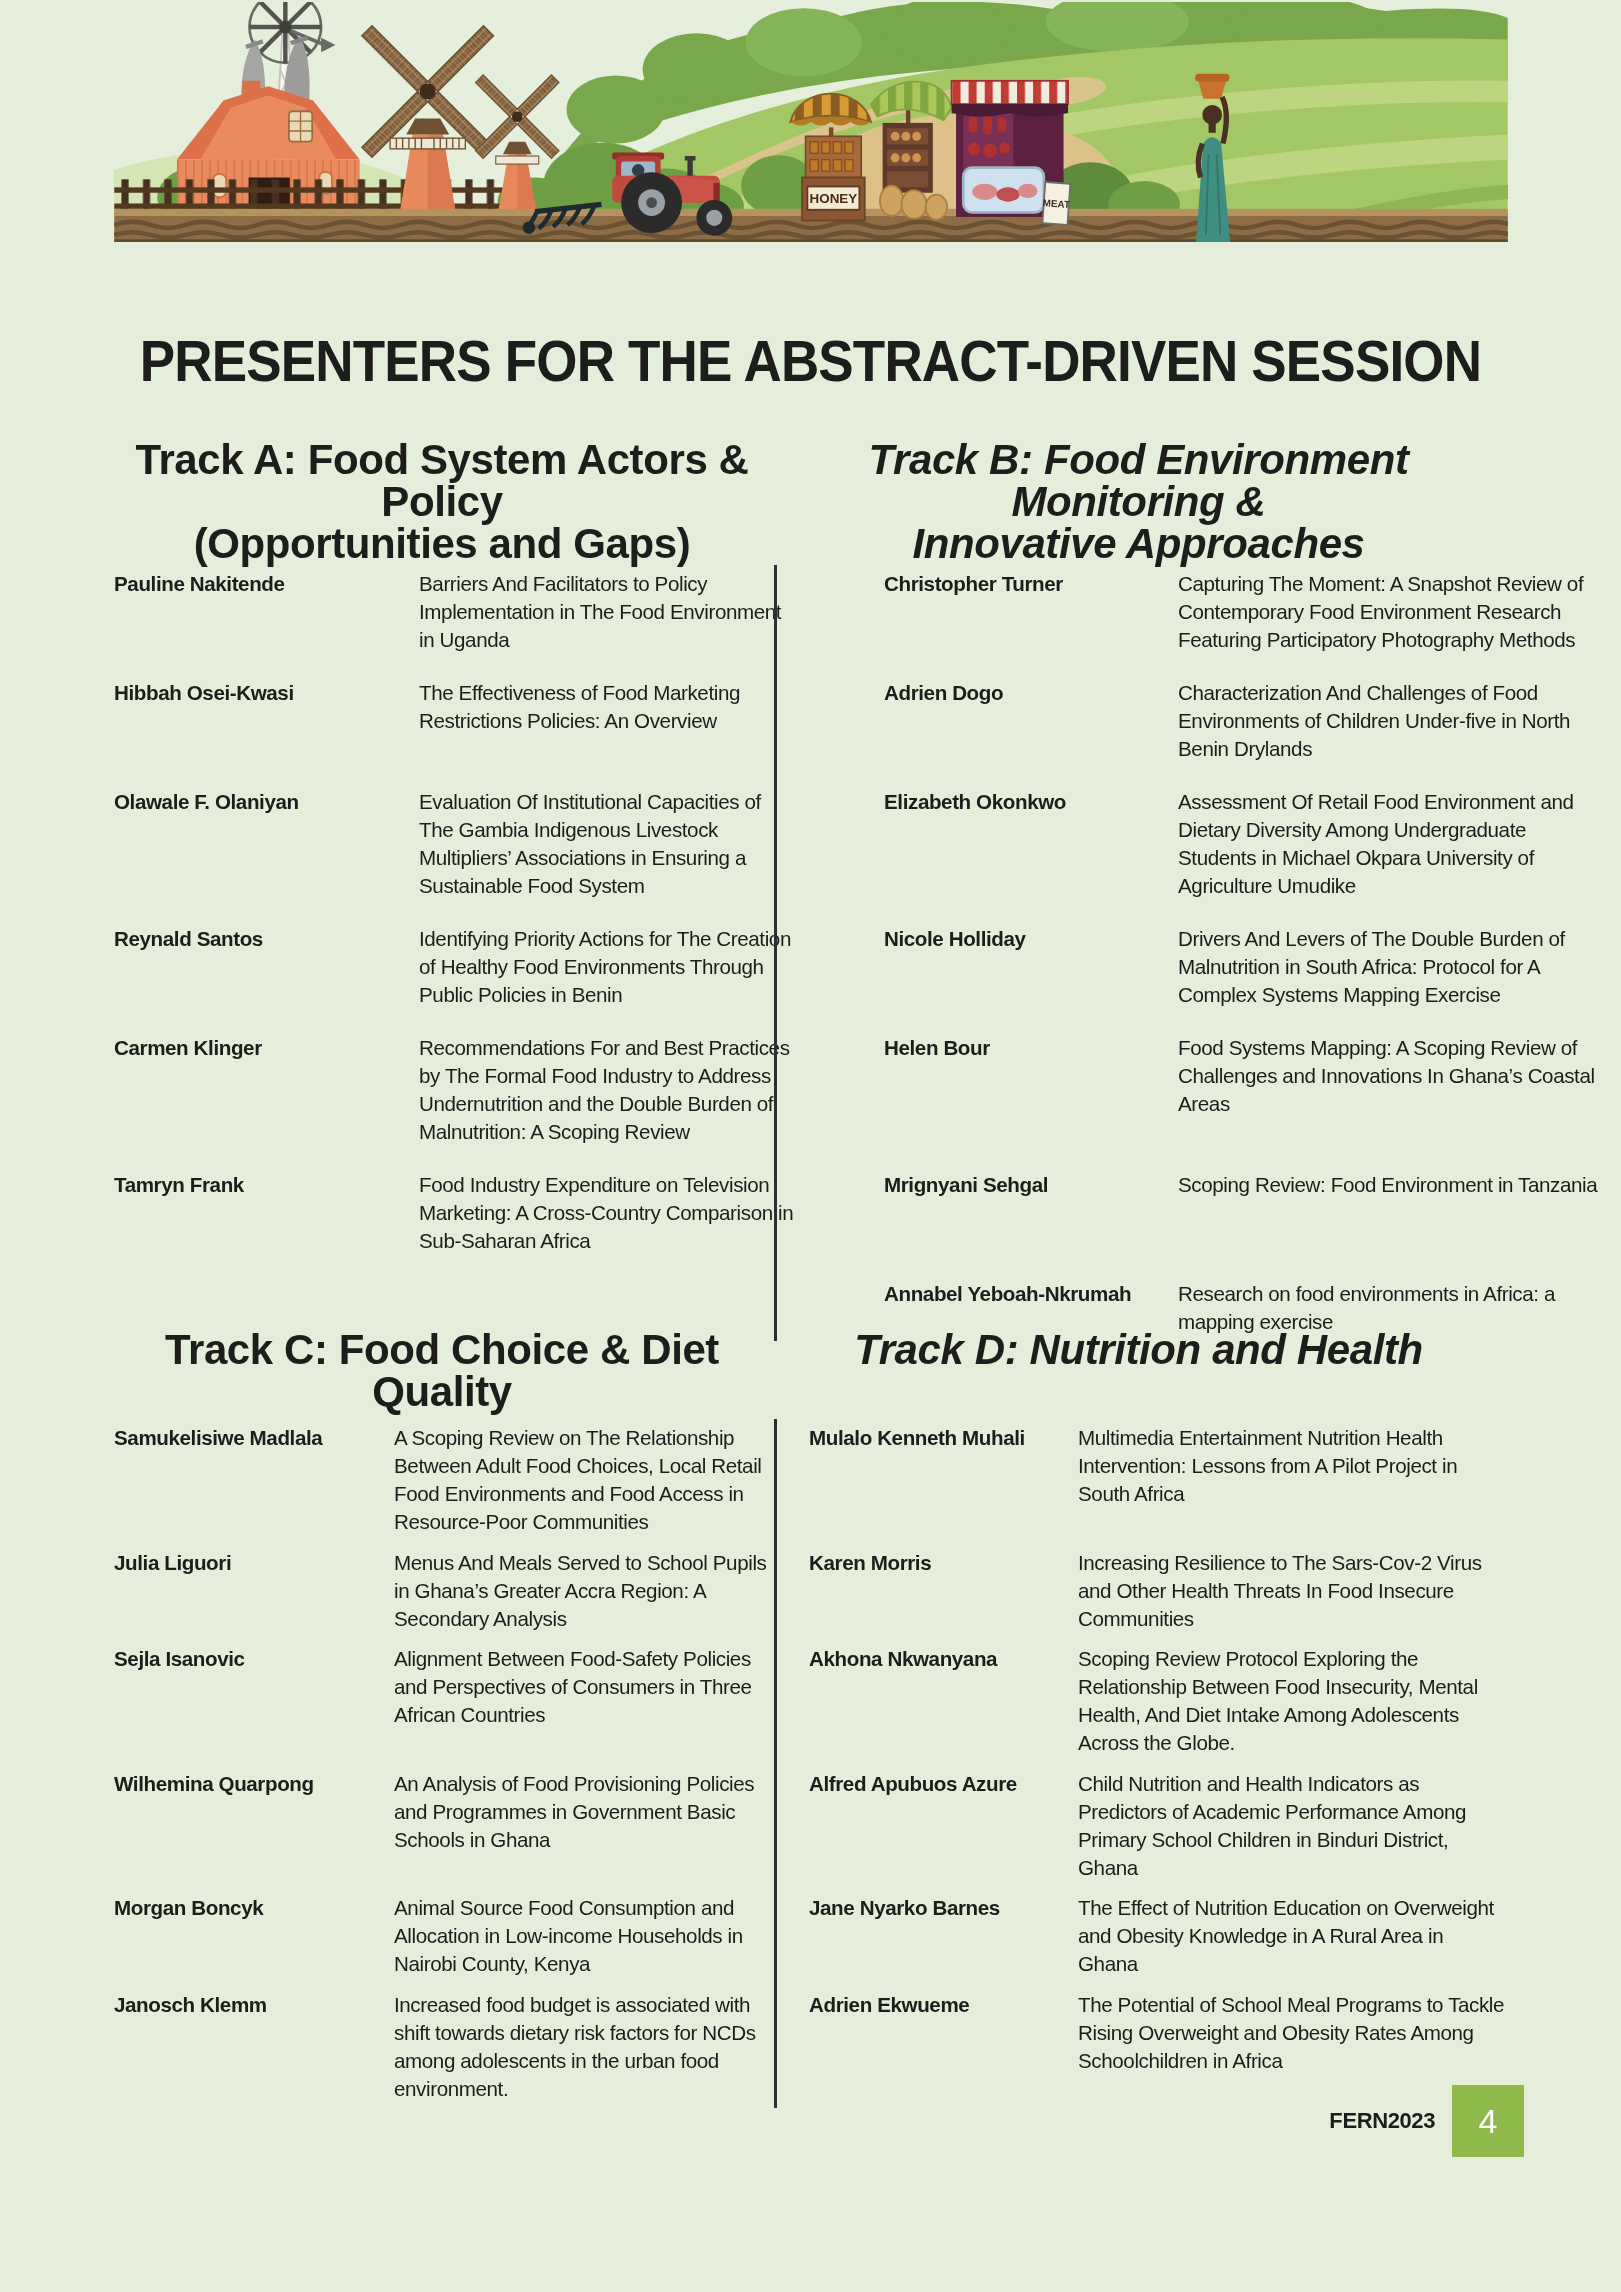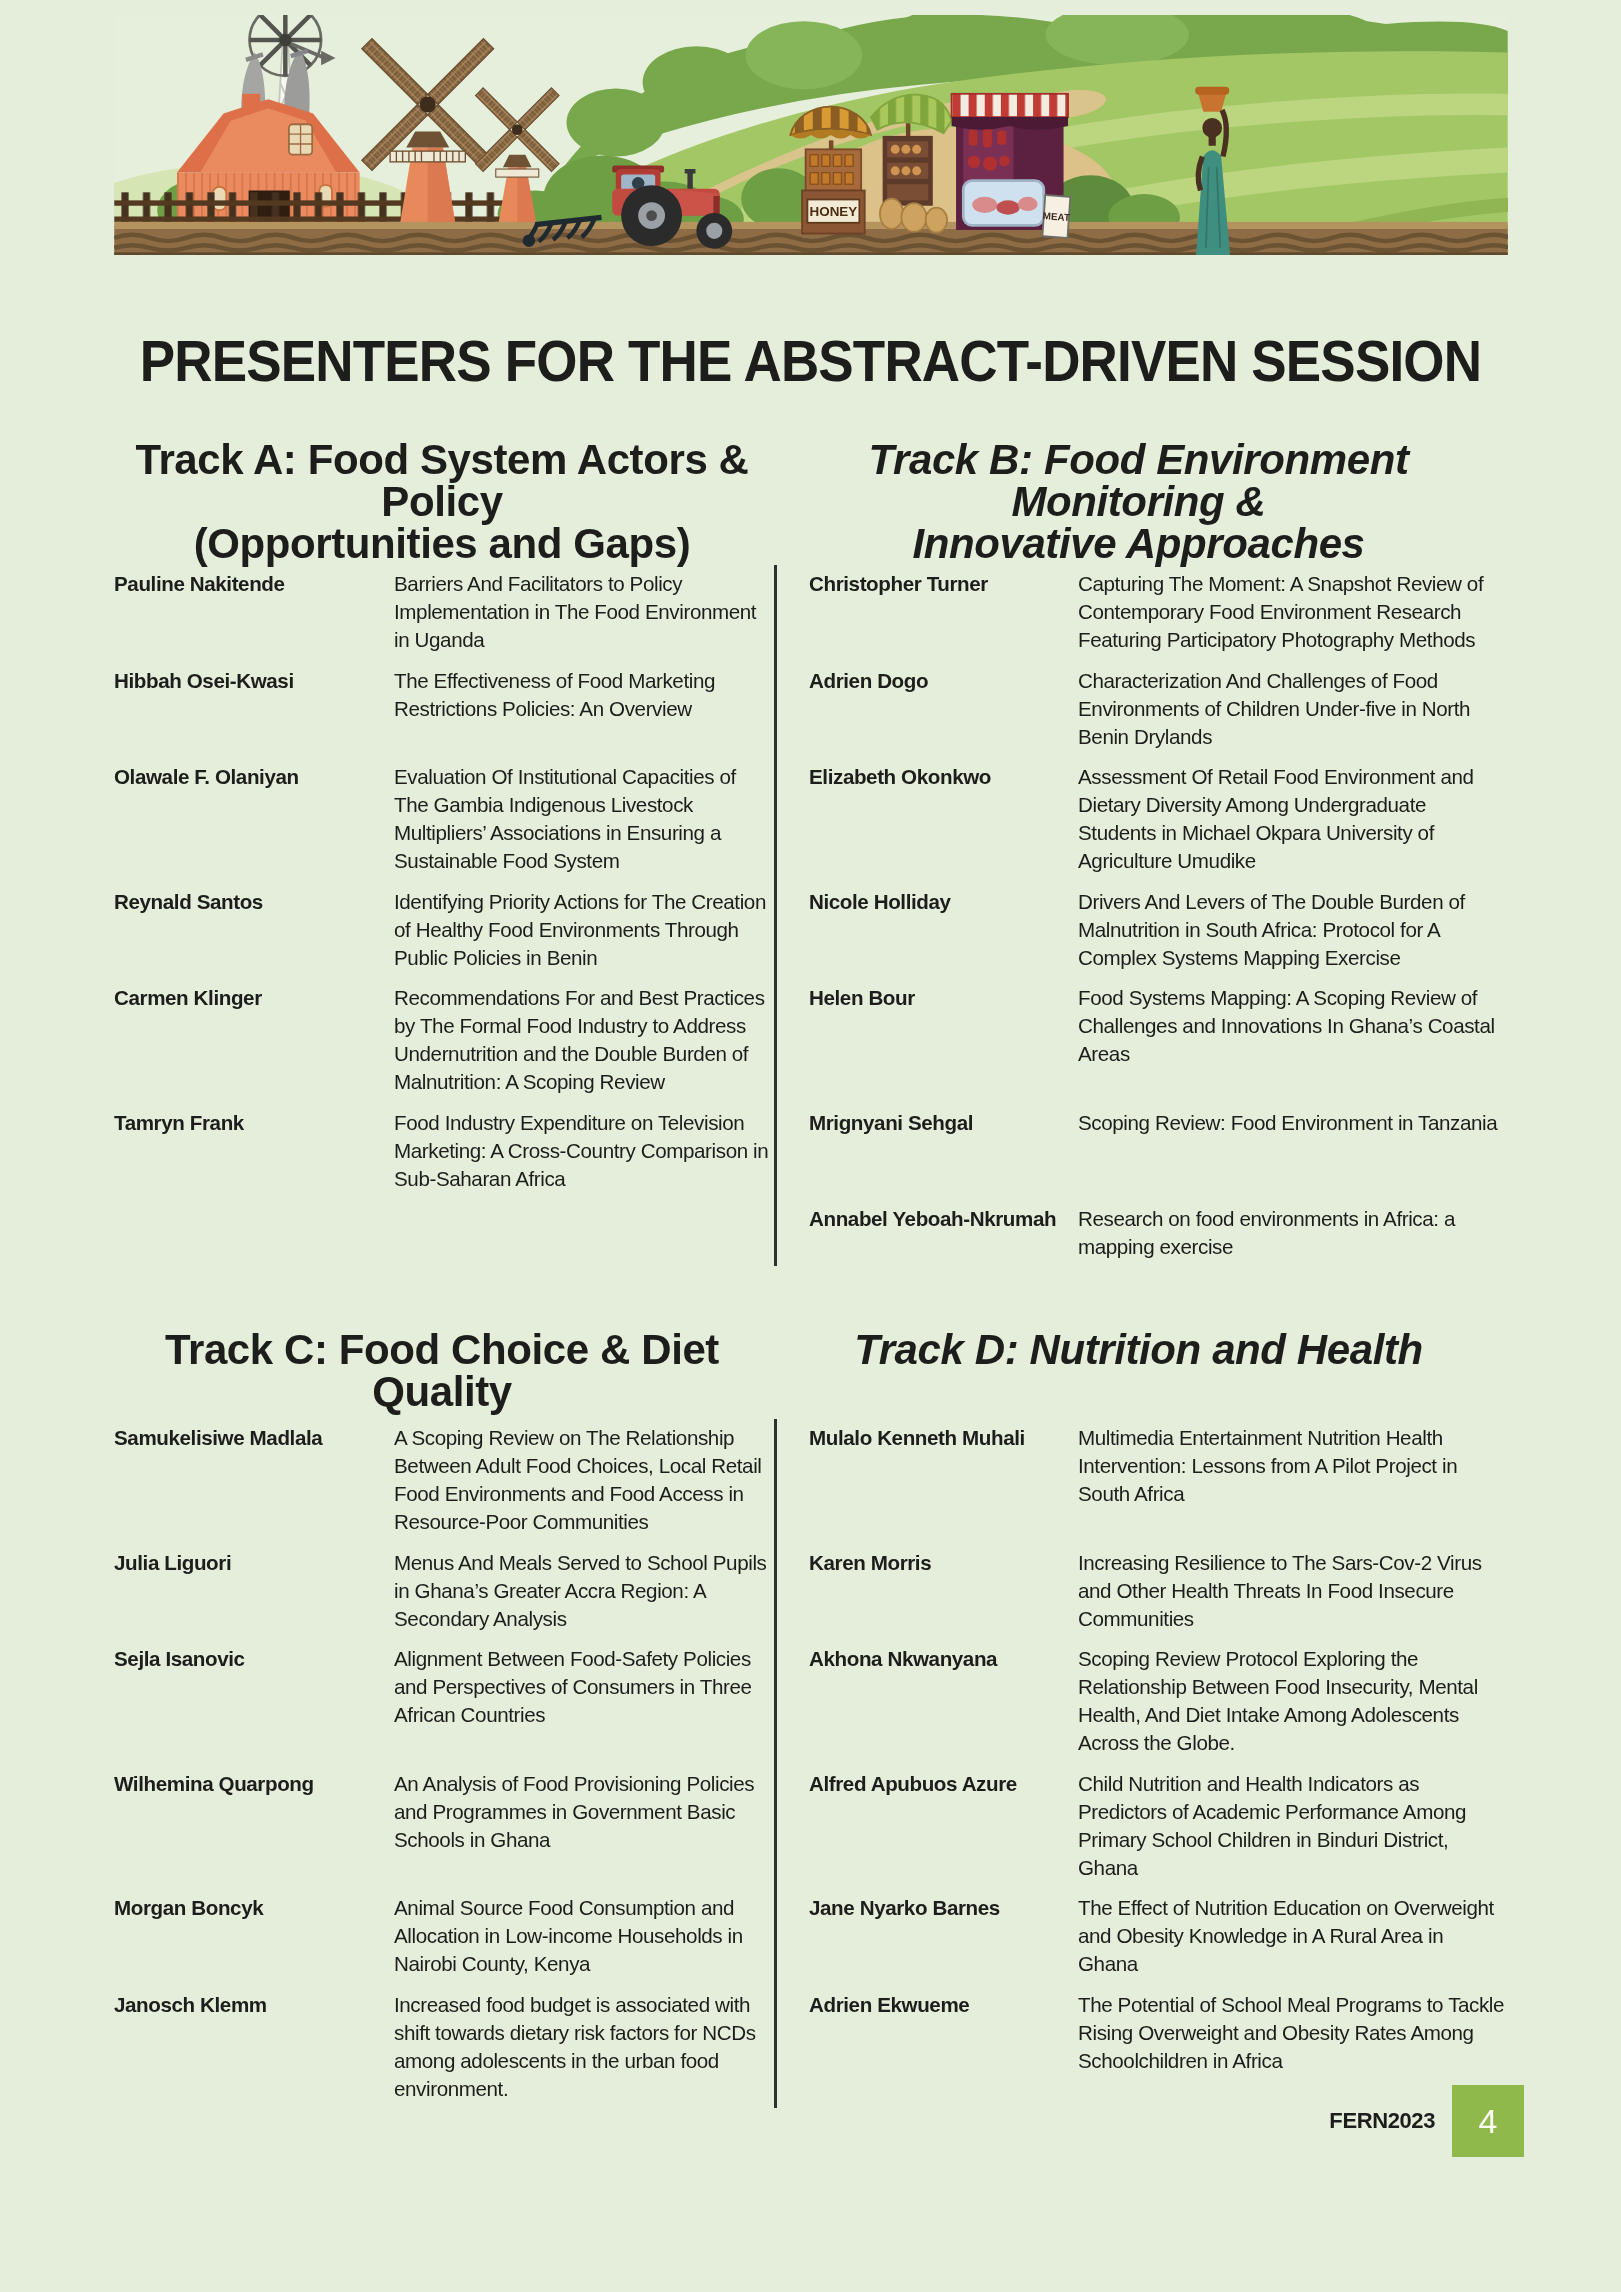--- a/index.html
+++ b/index.html
@@ -8,21 +8,21 @@
   *{margin:0;padding:0;box-sizing:border-box;}
   html,body{width:1621px;height:2293px;}
   body{
     position:relative;
     background:var(--bg);
     font-family:"Liberation Sans", sans-serif;
     color:var(--text);
     overflow:hidden;
   }
   .banner{
-    position:absolute; left:114px; top:15px; width:1394px; height:240px;
+    position:absolute; left:114px; top:2px; width:1394px; height:240px;
     overflow:hidden;
   }
   .page-title{
     position:absolute; top:328px; left:0; width:100%;
     text-align:center; font-size:57px; font-weight:bold; letter-spacing:-0.9px;
     transform:scaleX(0.93);
   }
   .track-headers{
     position:absolute; left:114px; width:1394px; display:flex;
   }
@@ -31,21 +31,21 @@
   .th-left{ width:656px; text-align:center; }
   .th-right{ width:737px; text-align:center;font-style:italic; }
   .track-header{ font-size:42px; font-weight:bold; line-height:42px; letter-spacing:-0.4px; }
   .presenter-grid{
     position:absolute; left:114px; width:1394px;
     display:grid;
     grid-template-columns:280px 381px 34px 269px 430px;
     row-gap:12.5px;
     font-size:20.6px; line-height:28px; letter-spacing:-0.4px;
   }
-  .presenter-grid.sec1{ top:570px; }
+  .presenter-grid.sec1{ top:570px;gap:25px; }
   .presenter-grid.sec2{ top:1424px; }
   .cell.name{ font-weight:bold; padding-right:12.5px; }
   .vdivider{
     position:absolute; left:660px; top:-5.4px; bottom:-5.4px; width:2.7px;
     background:var(--divider);
   }
   .footer{
     position:absolute; left:0; top:2085px; width:1524px; height:72px;
     display:flex; justify-content:flex-end; align-items:center; gap:17px;
   }

